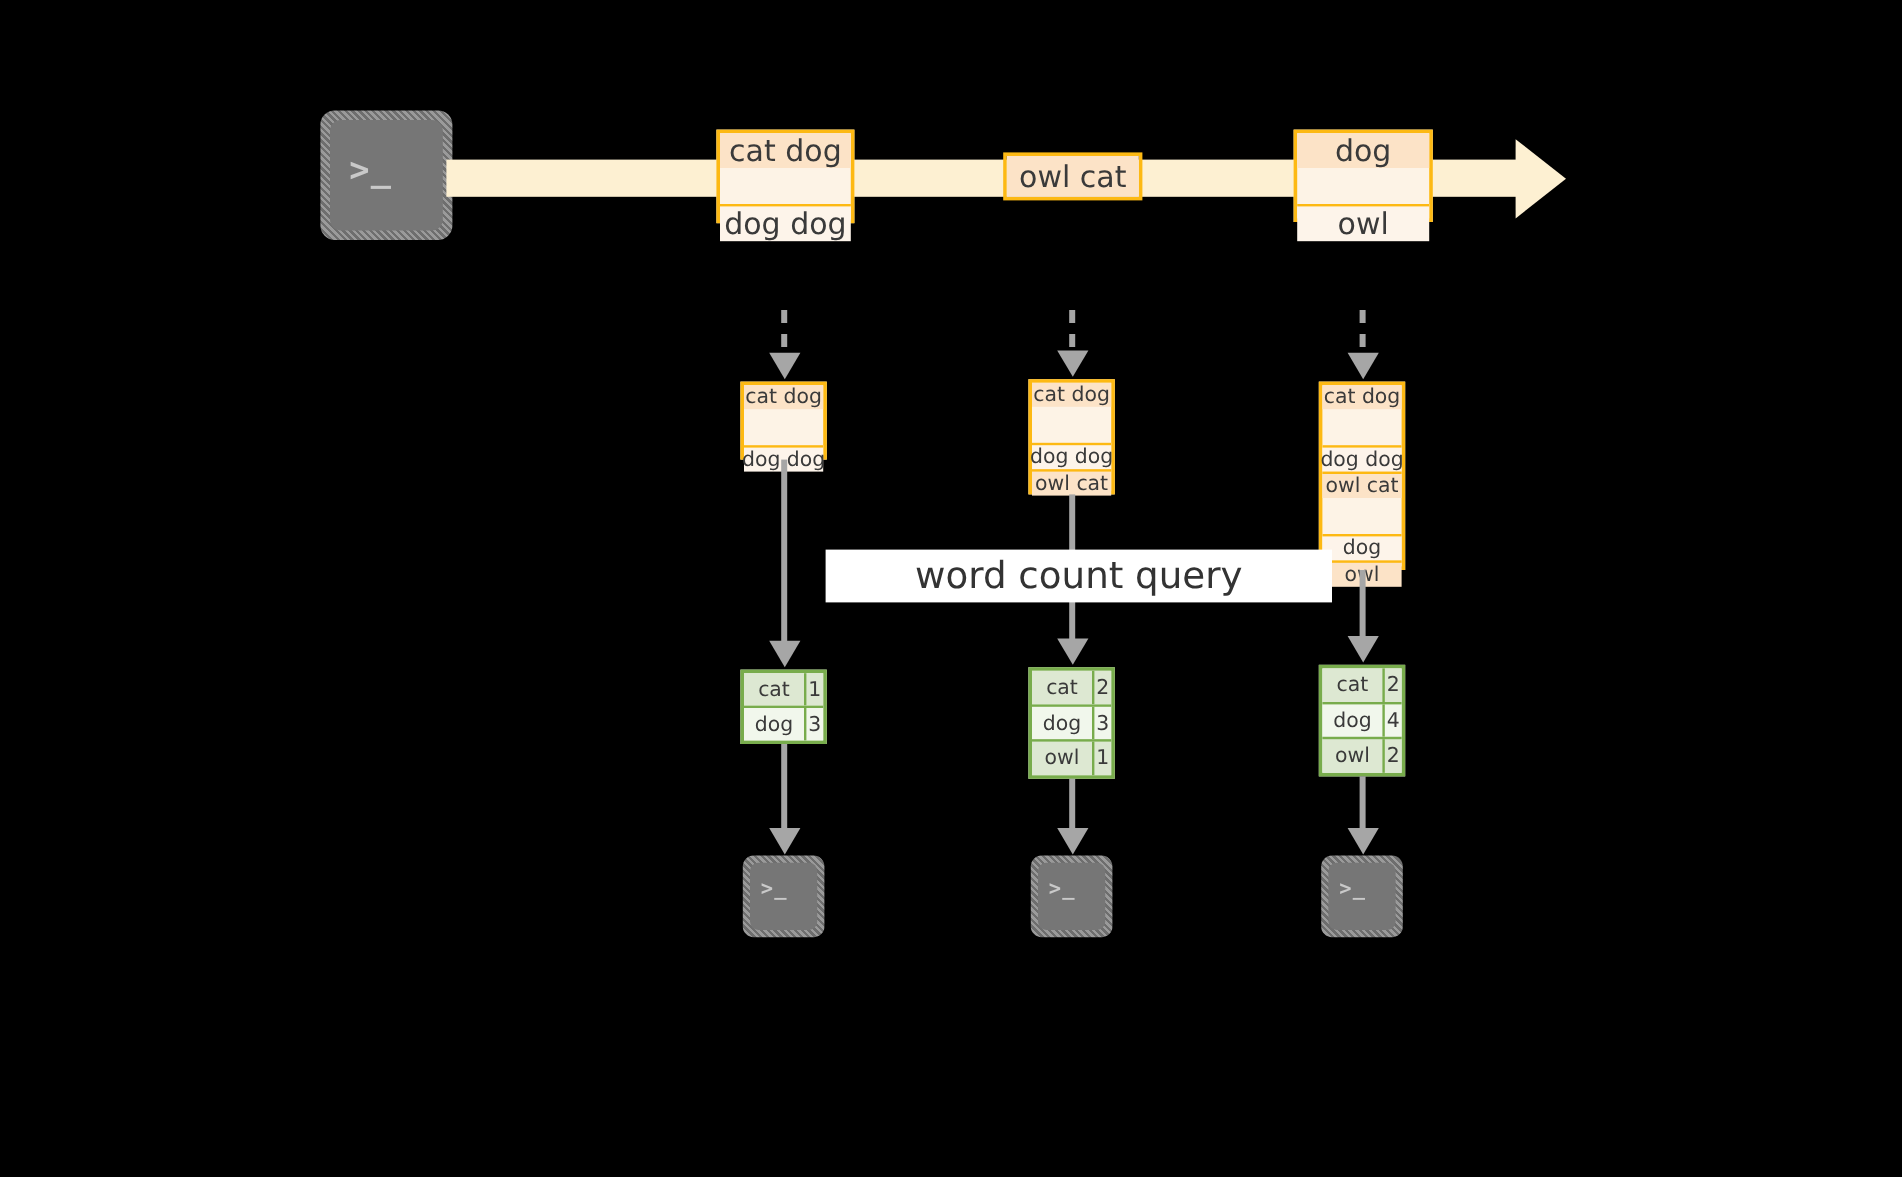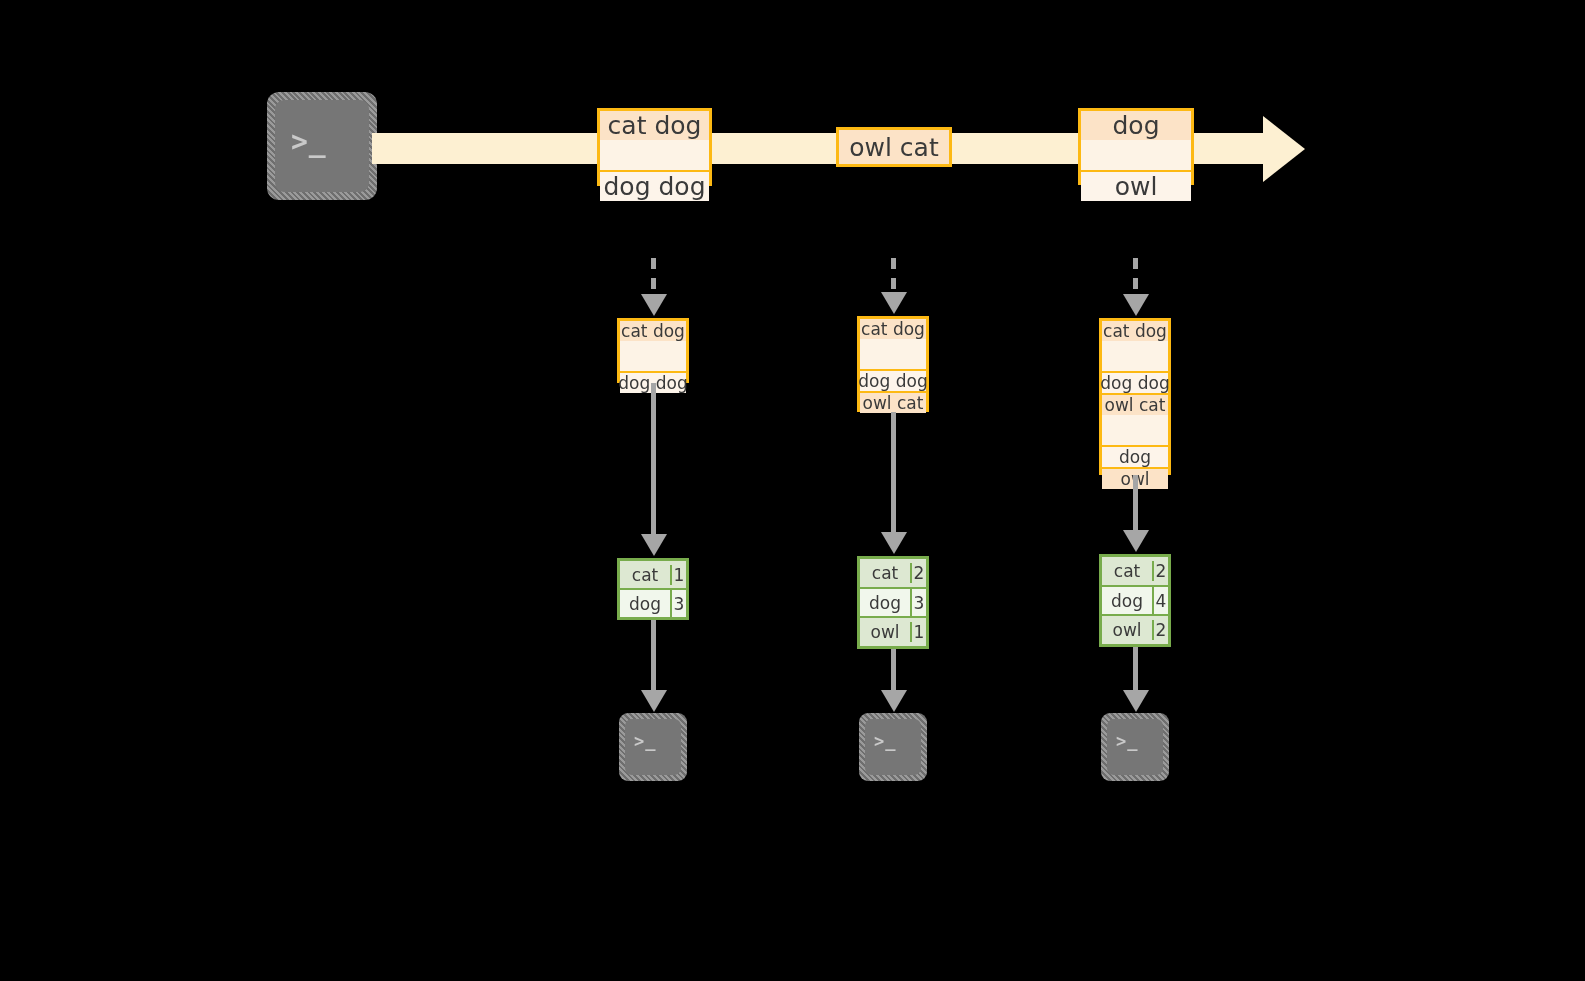--- a/index.html
+++ b/index.html
@@ -97,21 +97,21 @@
     display: flex;
     flex-direction: column;
     background: #f1f7ec;
   }
   .gtable .grow {
     flex: 1 1 auto;
     display: flex;
     box-sizing: border-box;
   }
   .gtable .grow + .grow { border-top: 2px solid #78ac4c; }
-  .gtable .grow.shade-a { background: #dde8d2; align-items: center; }
+  .gtable .grow.shade-a { background: #dde8d2; }
   .gtable .grow.shade-b { background: #f1f7ec; }
   .gtable .cell-word {
     flex: 0 0 52px;
     display: flex;
     align-items: center;
     justify-content: center;
     font-size: 17px;
     color: #3a3a3a;
     border-right: 2px solid #78ac4c;
     box-sizing: border-box;
@@ -284,14 +284,15 @@
 
   <div class="arrow-v" style="left:1133px; top:647px; height:47px;"></div>
   <div class="arrow-head-down" style="left:1123px; top:690px;"></div>
 
   <div class="terminal small" style="left:1101px; top:713px; width:68px; height:68px;">
     <div class="inner">
       <span class="prompt-glyph" style="left:9px; top:14px; font-size:17px;">&gt;_</span>
     </div>
   </div>
 
+  <div class="query-label" style="left:688px; top:458px; width:422px; height:44px;">word count query</div>
 
 </div>
 
 </body></html>

